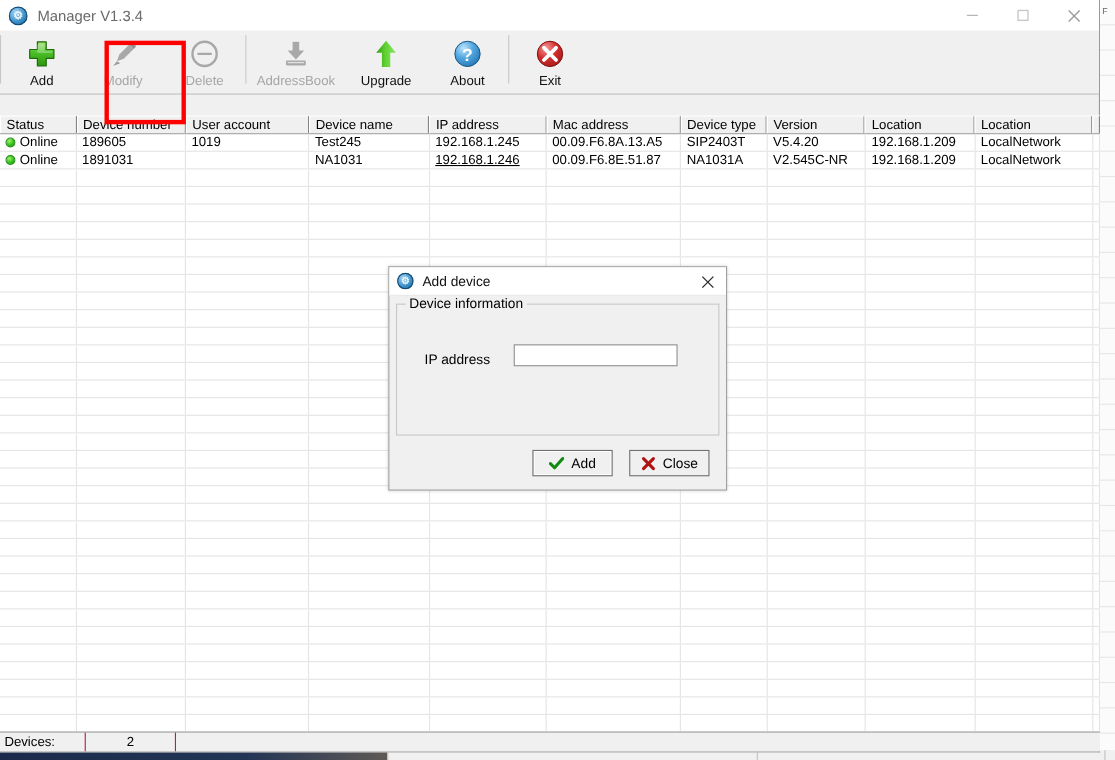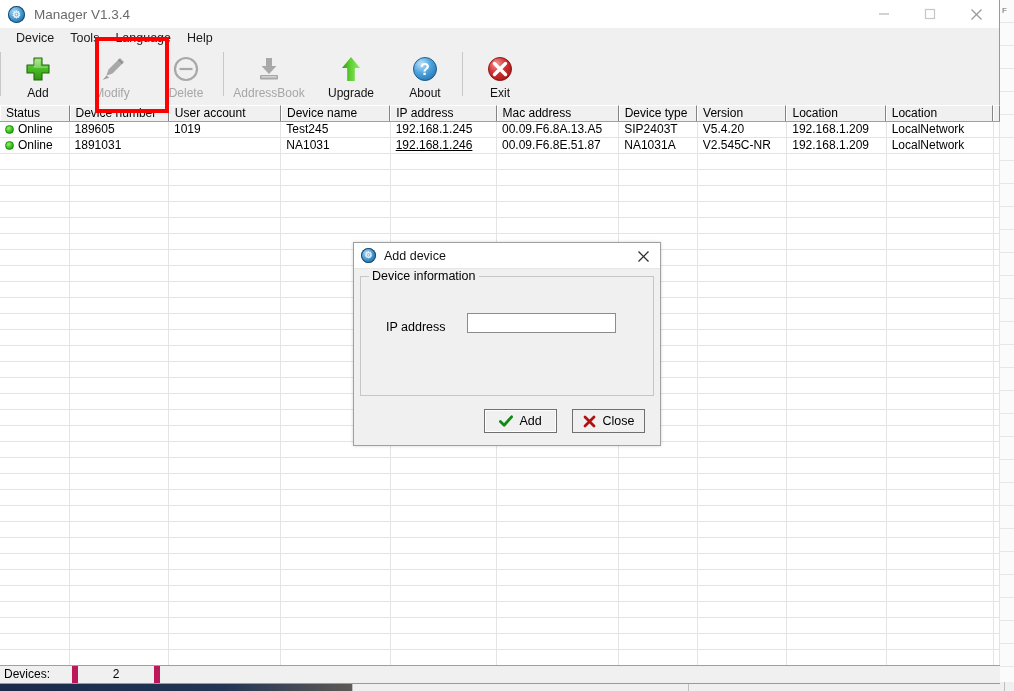--- a/index.html
+++ b/index.html
@@ -258,21 +258,21 @@
     bottom: 0;
     width: 1000px;
     height: 18px;
     background: #f0f0f0;
     display: flex;
     align-items: stretch;
     border-top: 1px solid #9f9f9f;
     box-sizing: border-box;
   }
   .sb-cell {
-    border-right: 6px solid #be185d;
+    border-right: 1px solid #be185d;
     box-sizing: border-box;
     font-size: 12px;
     line-height: 16px;
     padding: 0 4px;
     overflow: hidden;
     white-space: nowrap;
   }
   #sb-devices-label { width: 78px; }
   #sb-devices-count { width: 82px; text-align: center; padding:0; }
   #sb-spacer { flex: 1 1 auto; border-right: none; }
@@ -461,26 +461,20 @@
       </div>
       <div class="win-btn">
         <svg width="13" height="13" viewBox="0 0 13 13">
             <line x1="1.5" y1="1.5" x2="11.5" y2="11.5" stroke="#9a9a9a" stroke-width="1.2"></line>
             <line x1="11.5" y1="1.5" x2="1.5" y2="11.5" stroke="#9a9a9a" stroke-width="1.2"></line>
           </svg>
       </div>
     </div>
   </div>
 
-  <div id="menu-bar">
-    <div class="menu-item">Device</div>
-    <div class="menu-item">Tools</div>
-    <div class="menu-item">Language</div>
-    <div class="menu-item">Help</div>
-  </div>
 
   <div id="toolbar">
 
 
     <div class="tool-sep"></div>
 
     <div class="tool-btn">
       <div class="tool-icon">
         <svg width="30" height="30" viewBox="0 0 30 30">
           <defs>

